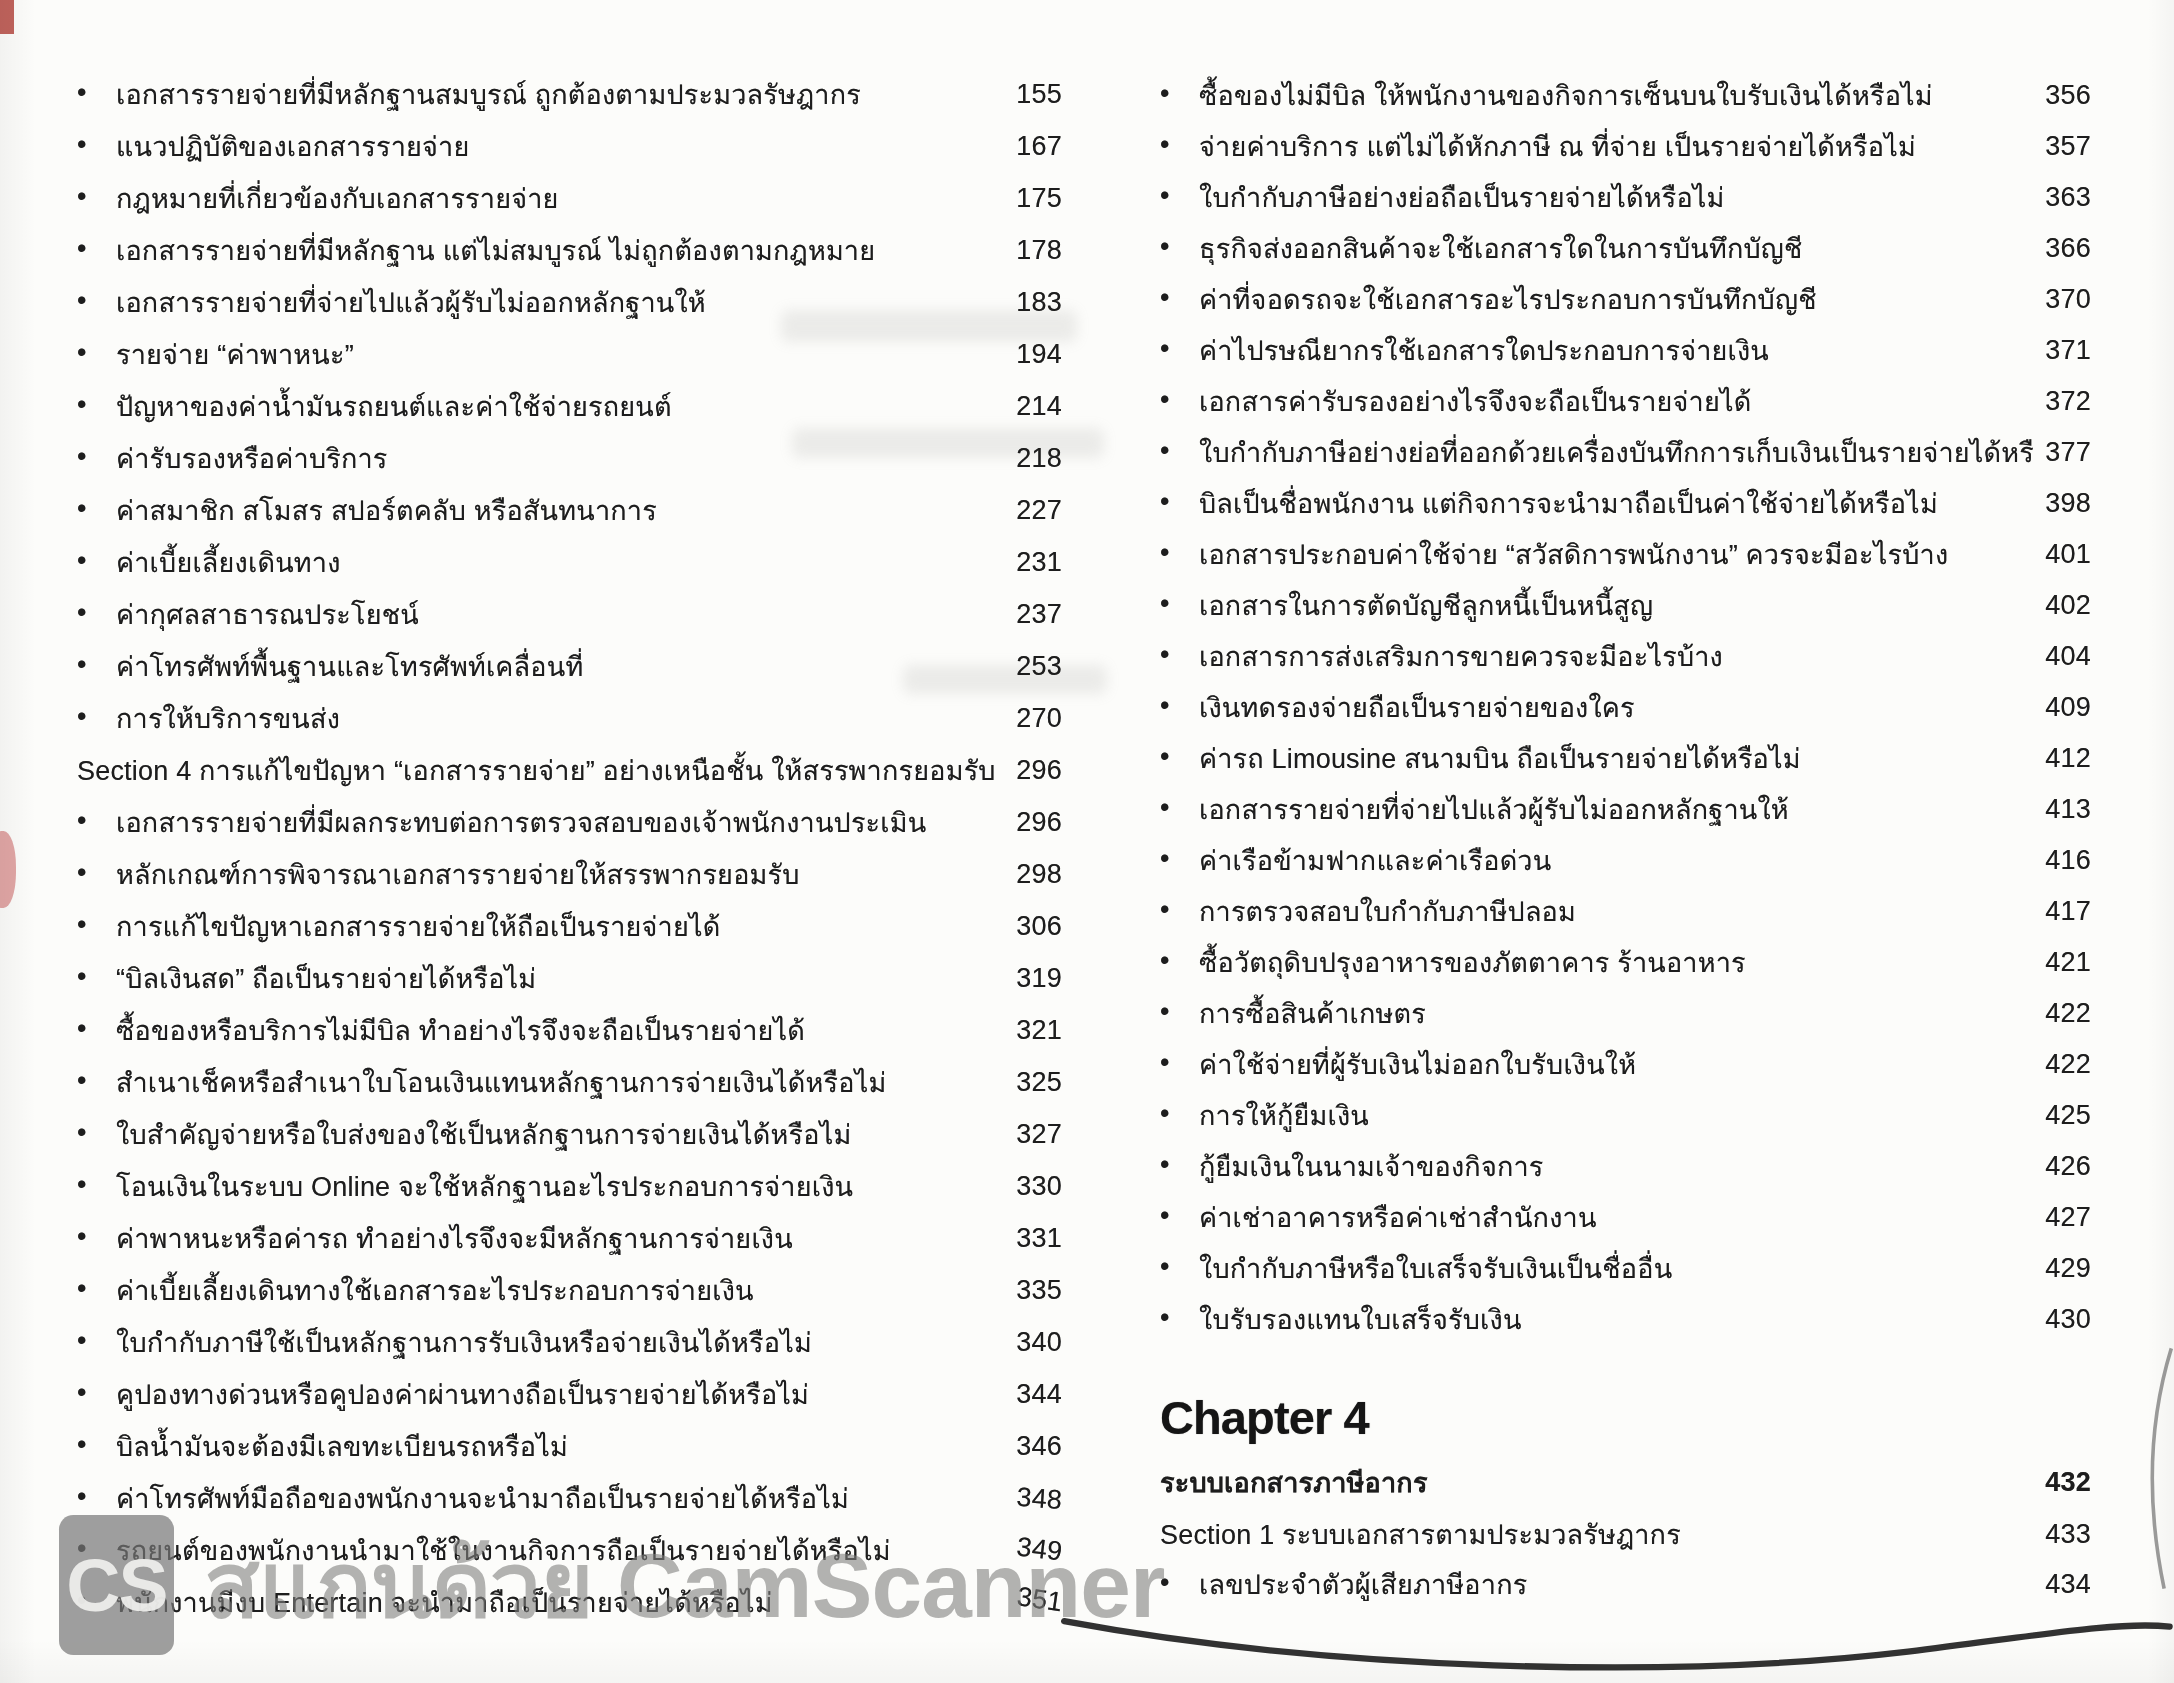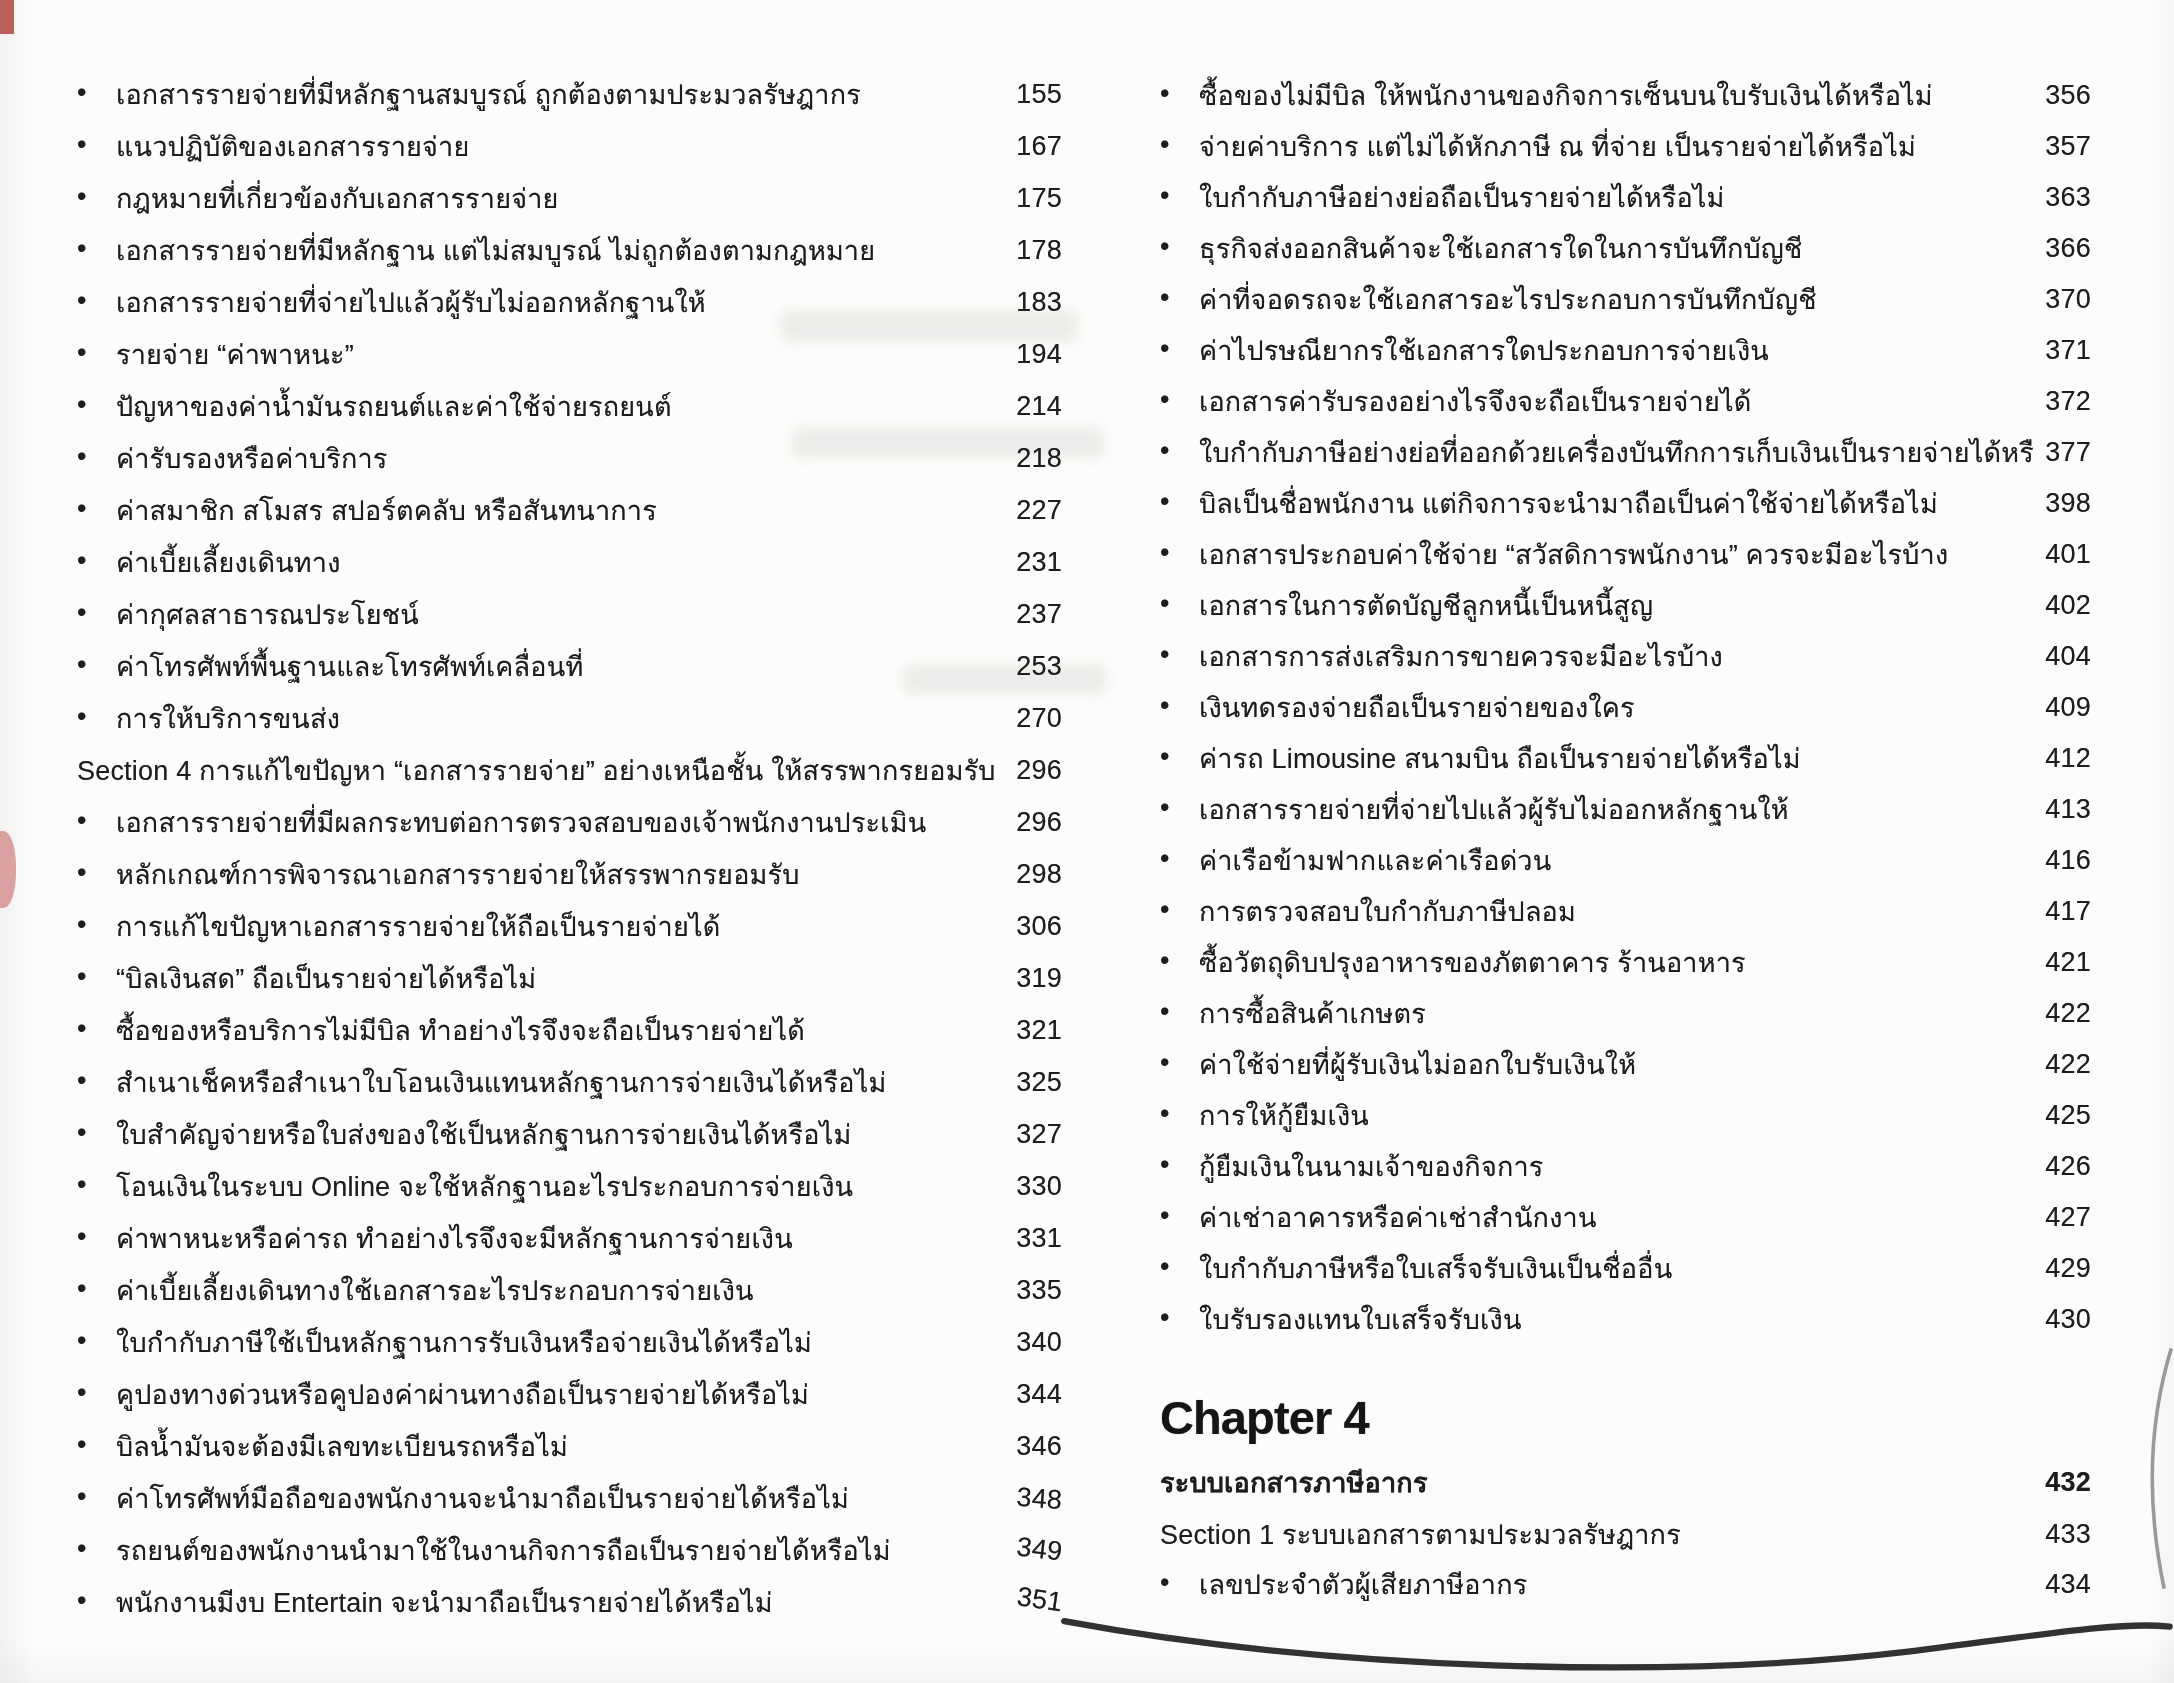--- a/index.html
+++ b/index.html
@@ -322,20 +322,26 @@
   <div class="row ch-row r2">
     <span class="label">Section 1 ระบบเอกสารตามประมวลรัษฎากร</span>
     <span class="num">433</span>
   </div>
 
   <div class="row ch-row r3 bullet">
     <span class="label">เลขประจำตัวผู้เสียภาษีอากร</span>
     <span class="num">434</span>
   </div>
 
+  <div class="watermark">
+    <div class="wm-logo">
+      <span>CS</span>
+    </div>
+    <div class="wm-text">สแกนด้วย CamScanner</div>
+  </div>
 
   <svg class="curl-svg" width="1118" height="88" viewBox="0 0 1248 98">
     <path d="M 8 28 C 300 82 680 94 950 62 C 1090 45 1180 28 1242 34" fill="none" stroke="#1c1c1c" stroke-width="7" stroke-linecap="round" opacity="0.9"></path>
   </svg>
   <svg class="hook-svg" width="54" height="251" viewBox="0 0 60 280">
     <path d="M 56 6 Q 18 130 48 274" fill="none" stroke="#4a4a4a" stroke-width="4" opacity="0.55"></path>
   </svg>
 
 </div>
 

